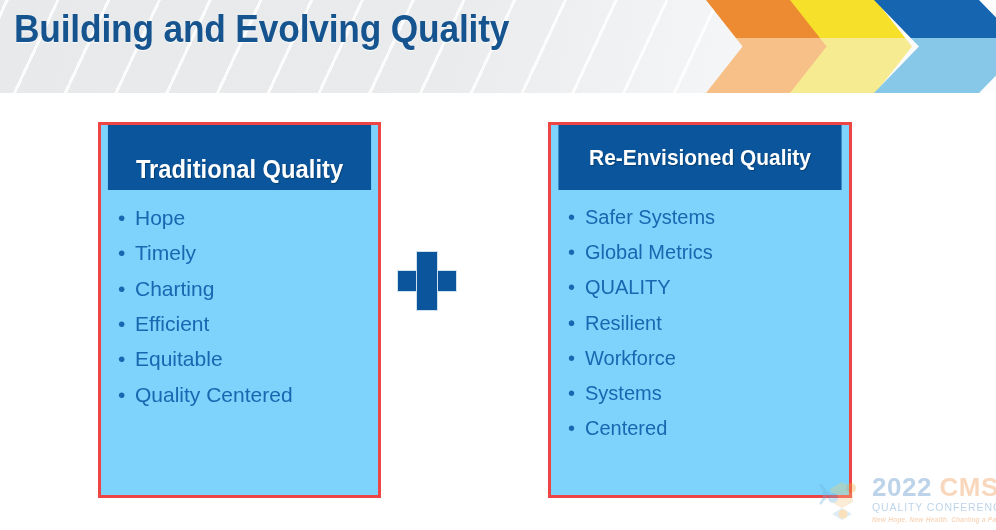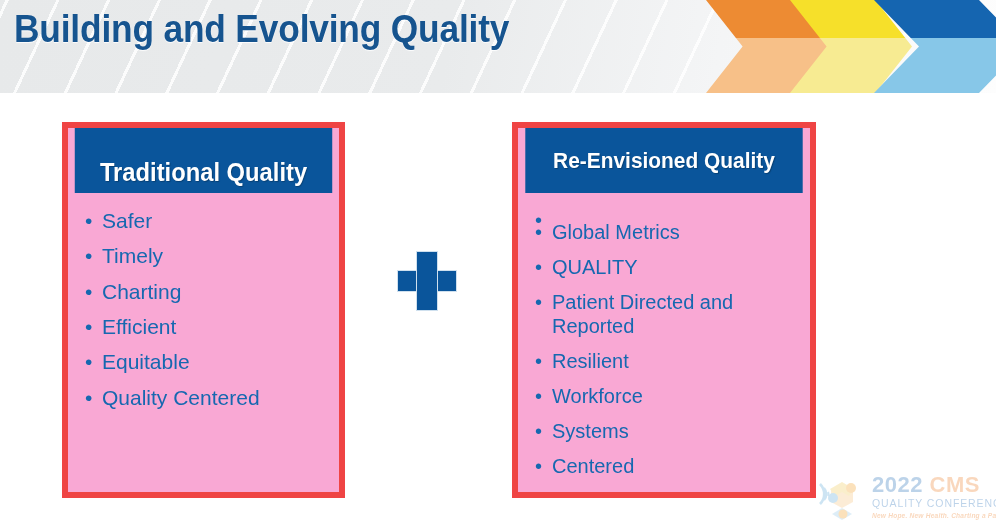--- a/index.html
+++ b/index.html
@@ -77,23 +77,24 @@
     width: 100%;
     height: 59.5%;
   }
   .chev-orange { left: 0px; }
   .chev-yellow { left: 84px; }
   .chev-blue   { left: 168px; width: 150px; }
 
   
   .qbox {
     position: absolute;
-    background: #f9a8d4;
-    border: 6px solid #ef4444;
+    background: #7dd3fc;
+    border: 3px solid #ef4444;
     box-sizing: border-box;
+    margin-left: 36px;
   }
   .qbox-left  { left: 62px;  top: 122px; width: 283px; height: 376px; }
   .qbox-right { left: 512px; top: 122px; width: 304px; height: 376px; }
 
   .qbox-header {
     background: #0a559b;
     color: #ffffff;
     font-weight: bold;
     text-align: center;
     box-sizing: border-box;
@@ -178,21 +179,21 @@
     left: 0; top: 2px;
     width: 52px; height: 44px;
   }
   .cms-text {
     position: absolute;
     left: 56px;
     top: 0;
     width: 120px;
   }
   .cms-year-row {
-    font-size: 22px;
+    font-size: 26px;
     font-weight: bold;
     letter-spacing: 0.5px;
     line-height: 1;
     white-space: nowrap;
   }
   .cms-year { color: #3e7fc0; }
   .cms-abbr { color: #ef8d3f; }
   .cms-sub {
     font-size: 10.5px;
     letter-spacing: 0.9px;
@@ -227,41 +228,41 @@
     <div class="chev chev-blue">
       <div class="top-half" style="background: rgb(21, 101, 176);"></div>
       <div class="bot-half" style="background: rgb(135, 199, 232);"></div>
     </div>
   </div>
 </div>
 
 <div class="qbox qbox-left">
   <div class="qbox-header">Traditional Quality</div>
   <ul class="qlist">
-    <li><span class="bullet">•</span><span>Safer</span></li>
+    <li><span class="bullet">•</span><span>Hope</span></li>
     <li><span class="bullet">•</span><span>Timely</span></li>
     <li><span class="bullet">•</span><span>Charting</span></li>
     <li><span class="bullet">•</span><span>Efficient</span></li>
     <li><span class="bullet">•</span><span>Equitable</span></li>
     <li><span class="bullet">•</span><span>Quality Centered</span></li>
   </ul>
 </div>
 
 <div class="plus-sign">
   <div class="bar bar-h"></div>
   <div class="bar bar-v"></div>
 </div>
 
 <div class="qbox qbox-right">
   <div class="qbox-header">Re-Envisioned Quality</div>
   <ul class="qlist">
-    <li><span class="bullet">•</span></li>
+    <li><span class="bullet">•</span><span>Safer Systems</span></li>
     <li><span class="bullet">•</span><span>Global Metrics</span></li>
     <li><span class="bullet">•</span><span>QUALITY</span></li>
-    <li><span class="bullet">•</span><span>Patient Directed and Reported</span></li>
+    <li><span class="bullet">•</span></li>
     <li><span class="bullet">•</span><span>Resilient</span></li>
     <li><span class="bullet">•</span><span>Workforce</span></li>
     <li><span class="bullet">•</span><span>Systems</span></li>
     <li><span class="bullet">•</span><span>Centered</span></li>
   </ul>
 </div>
 
 <div class="cms-logo">
   <svg class="cms-mark" viewBox="0 0 52 44">
     <path d="M26 8 L37 14 L37 26 L26 32 L15 26 L15 14 Z" fill="#f7c98a"></path>

